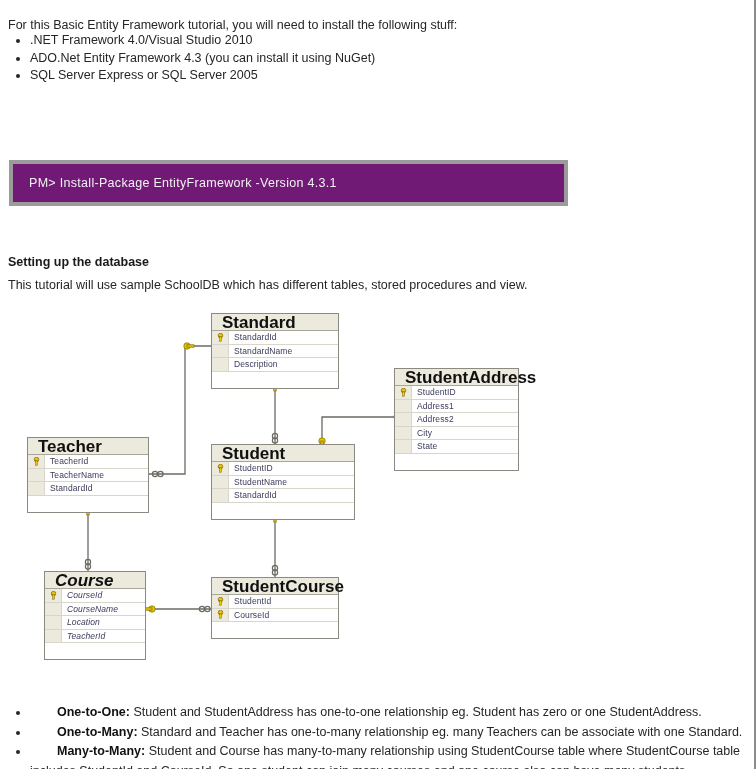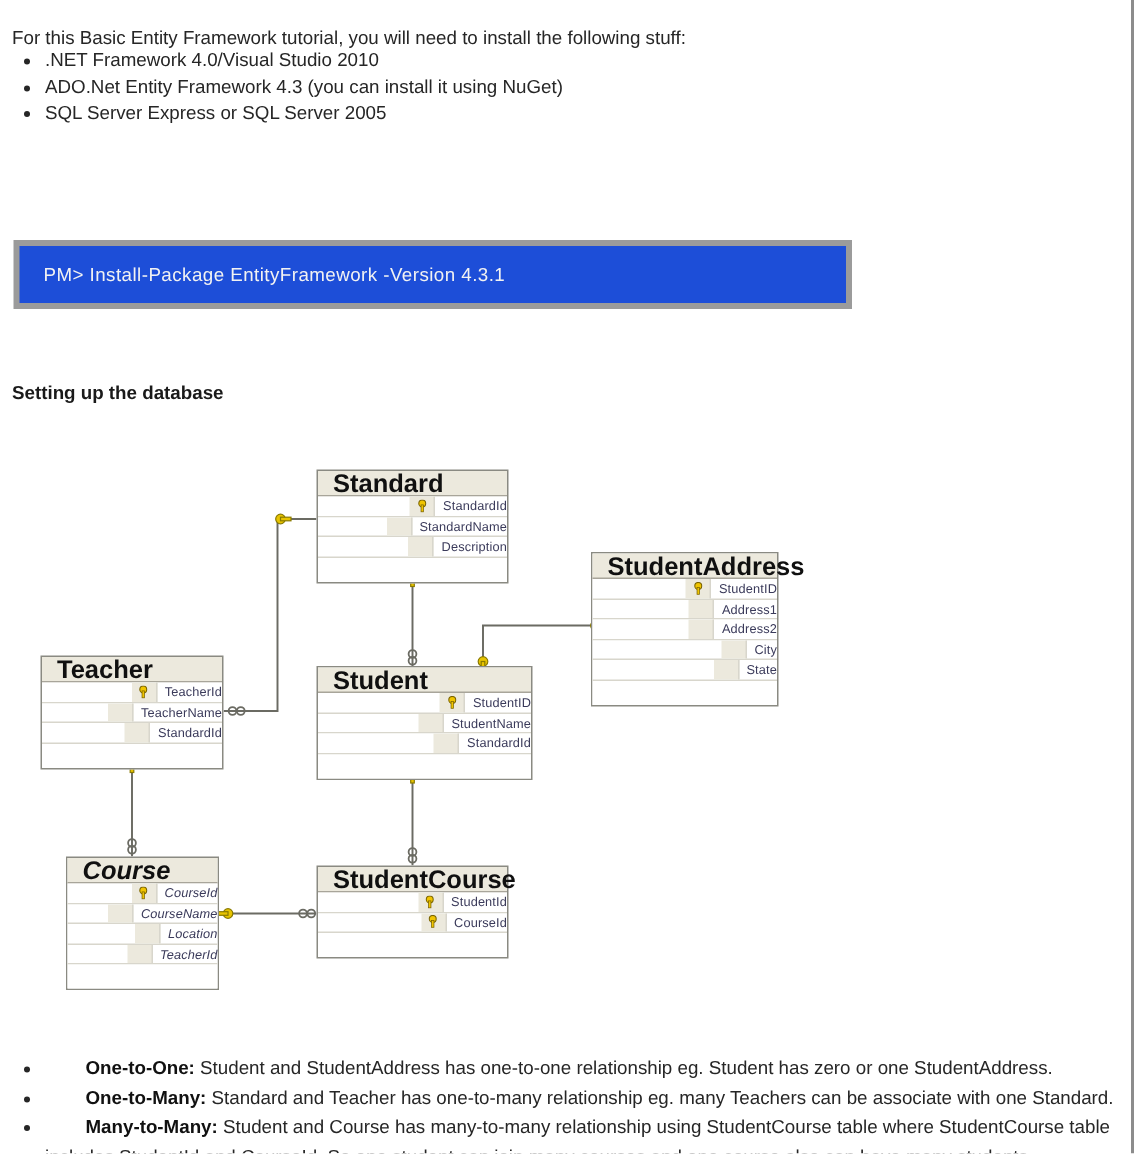--- a/index.html
+++ b/index.html
@@ -63,21 +63,21 @@
     top: 160px;
     width: 559px;
     height: 46px;
     background: #9b9b9b;
     padding: 4px;
     box-sizing: border-box;
   }
   .console-inner {
     width: 100%;
     height: 100%;
-    background: #1d4ed8;
+    background: #701a75;
     box-sizing: border-box;
     display: flex;
     align-items: center;
     padding-left: 16px;
   }
   .console-text {
     color: #f2f2f2;
     font-size: 12.5px;
     letter-spacing: 0.3px;
     font-family: "Liberation Sans", sans-serif;
@@ -136,21 +136,20 @@
     line-height: 13px;
     white-space: nowrap;
   }
   .er-row {
     height: 13.5px;
     display: flex;
     align-items: center;
     border-bottom: 1px solid #d8d6cc;
     box-sizing: border-box;
     background: #ffffff;
-    justify-content: flex-end;
   }
   .er-gutter {
     width: 17px;
     min-width: 17px;
     height: 100%;
     background: #ece9dd;
     border-right: 1px solid #d8d6cc;
     box-sizing: border-box;
     display: flex;
     align-items: center;
@@ -202,21 +201,21 @@
 
   <div class="console-outer">
     <div class="console-inner">
       <span class="console-text">PM&gt; Install-Package EntityFramework -Version 4.3.1</span>
     </div>
   </div>
 
   <h3 class="section-head">Setting up the database</h3>
 
   <div class="desc-para">
-    <br>
+    <span>This tutorial will use sample SchoolDB which has different tables, stored procedures and view.</span><br>
   </div>
 
   <div class="diagram">
     <svg class="er-svg" viewBox="0 0 756 360">
       <g stroke="#6b6b63" stroke-width="1.3" fill="none">
 
         <path d="M275,76 L275,139"></path>
 
         <path d="M211,41 L185,41 L185,169 L149,169"></path>
 

